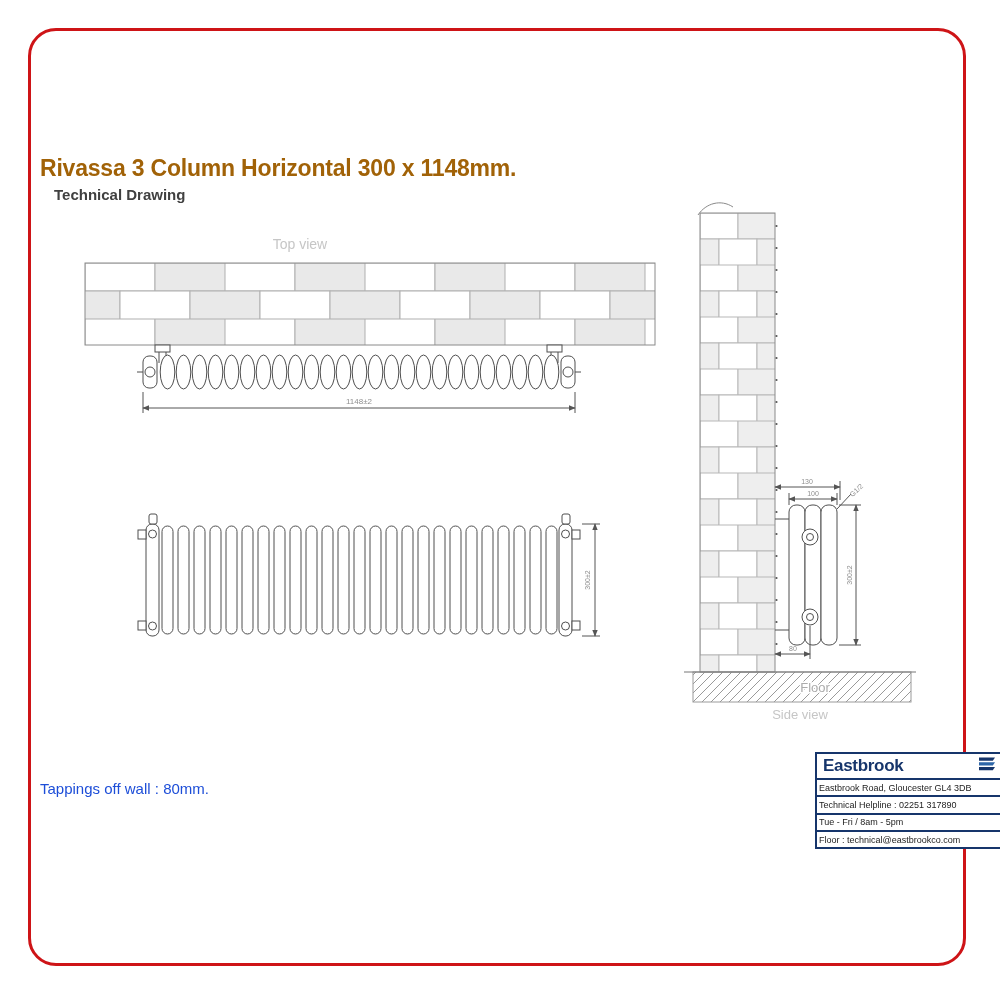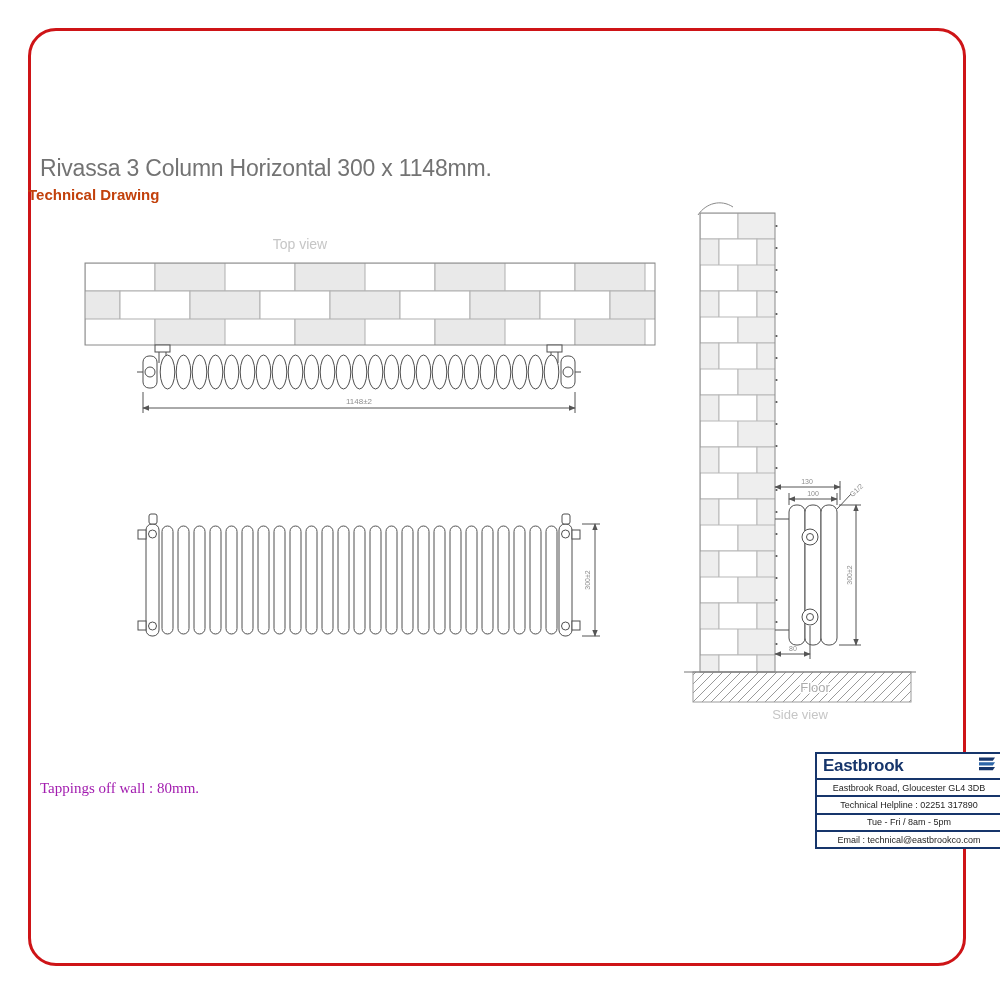--- a/index.html
+++ b/index.html
@@ -5,28 +5,28 @@
   html,body{margin:0;padding:0;}
   body{
     width:1000px;height:1000px;position:relative;overflow:hidden;
     background:#ffffff;font-family:"Liberation Sans",sans-serif;
   }
   .frame{
     position:absolute;left:28px;top:28px;width:938px;height:938px;
     border:3px solid #ce1417;border-radius:28px;box-sizing:border-box;
   }
   .title{
-    position:absolute;left:40px;top:155px;font-size:23px;font-weight:normal;
-    color:#737373;letter-spacing:-0.2px;
+    position:absolute;left:40px;top:155px;font-size:23px;font-weight:bold;
+    color:#a16207;letter-spacing:-0.2px;
   }
   .subtitle{
-    position:absolute;left:28px;top:186px;font-size:15px;font-weight:bold;color:#c2410c;
+    position:absolute;left:54px;top:186px;font-size:15px;font-weight:bold;color:#404040;
   }
   .note{
-    position:absolute;left:40px;top:780px;font-size:15px;color:#a21caf;font-family:Liberation Serif, serif;
+    position:absolute;left:40px;top:780px;font-size:15px;color:#1d4ed8;
   }
   .drawing{position:absolute;left:0;top:0;width:1000px;height:1000px;}
 
   
   .ln rect,.ln ellipse,.ln circle,.ln line,.ln path{
     fill:#ffffff;stroke:#4f4f4f;stroke-width:1;
   }
   .ln line{fill:none;}
   .dim{stroke:#555555;stroke-width:1;fill:none;}
   .dimtext{fill:#8f8f8f;font-size:8px;text-anchor:middle;font-family:"Liberation Sans",sans-serif;}
@@ -35,21 +35,21 @@
   .floorlabel{fill:#ababab;font-size:13px;text-anchor:middle;paint-order:stroke;stroke:#ffffff;stroke-width:3px;}
 
   
   .infobox{
     position:absolute;left:815px;top:752px;width:188px;background:#ffffff;
     border:2px solid #16356b;box-sizing:border-box;
   }
   .logo-row{display:flex;align-items:center;justify-content:space-between;padding:2px 5px 2px 6px;}
   .brand{font-size:17px;font-weight:bold;color:#16356b;letter-spacing:-0.3px;}
   .info-row{
-    border-top:2px solid #16356b;font-size:9px;color:#1d1d1d;text-align:center;
+    border-top:2px solid #16356b;font-size:9px;color:#1d1d1d;text-align:left;
     padding:2.5px 2px;line-height:1.15;
   }
 </style>
 </head>
 <body>
 
 <div class="frame"></div>
 
 <div class="title">Rivassa 3 Column Horizontal 300 x 1148mm.</div>
 <div class="subtitle">Technical Drawing</div>
@@ -279,14 +279,14 @@
       <svg width="18" height="16" viewBox="0 0 18 16">
         <path d="M1 1.5 h16 l-2.2 3.2 h-13.8 z" fill="#16356b"></path>
         <path d="M1 6.3 h16 l-2.2 3.2 h-13.8 z" fill="#2e66a8"></path>
         <path d="M1 11.1 h16 l-2.2 3.2 h-13.8 z" fill="#16356b"></path>
       </svg>
     </span>
   </div>
   <div class="info-row">Eastbrook Road, Gloucester GL4 3DB</div>
   <div class="info-row">Technical Helpline : 02251 317890</div>
   <div class="info-row">Tue - Fri / 8am - 5pm</div>
-  <div class="info-row">Email : technical@eastbrookco.com</div>
+  <div class="info-row">Floor : technical@eastbrookco.com</div>
 </div>
 
 </body></html>

